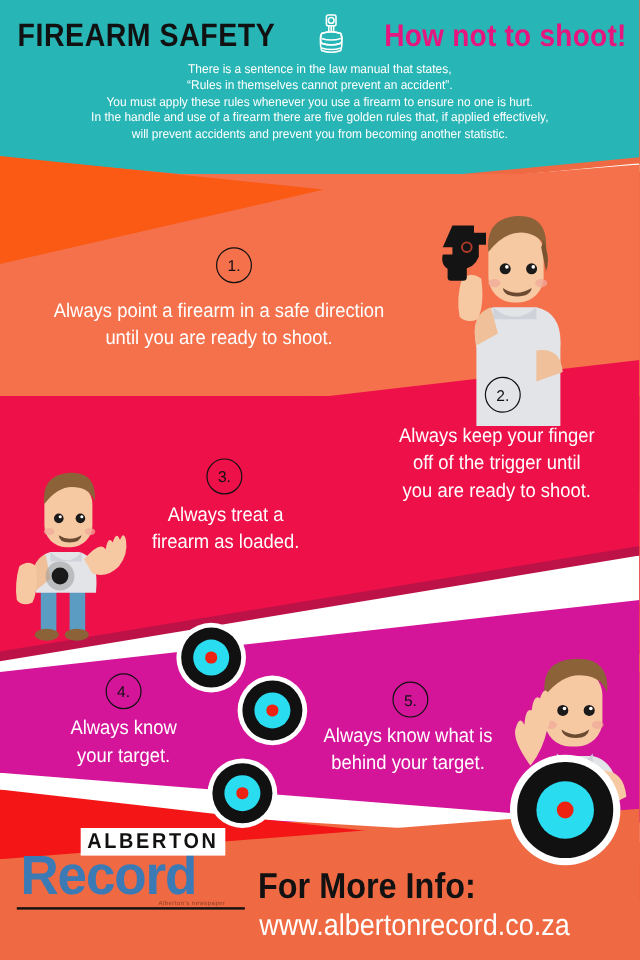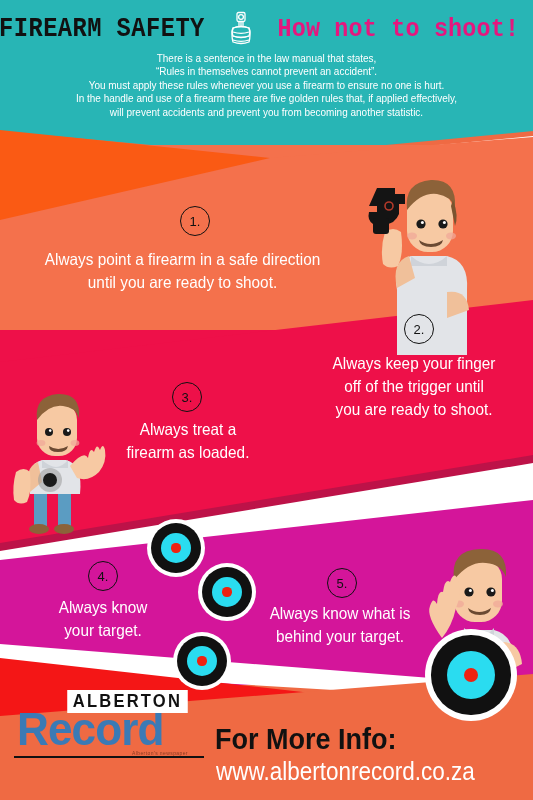--- a/index.html
+++ b/index.html
@@ -31,21 +31,21 @@
   .redwedge{ top:640px; height:110px; background:#f41616;
              clip-path:polygon(0 18px,533px 78px,533px 110px,0 110px); }
   .whitew2 { top:630px; height:80px; background:#ffffff;
              clip-path:polygon(0 14px,533px 56px,533px 72px,0 40px); }
   .footerband{ top:672px; height:128px; background:#ef6a43;
              clip-path:polygon(0 44px,533px 2px,533px 128px,0 128px); }
   .footerband2{ top:716px; height:84px; background:#ef6a43; }
 
   
   .hdr { position:absolute; top:8px; left:0; width:533px; height:42px;
-         display:flex; align-items:center; justify-content:flex-end; gap:10px;font-family:Liberation Mono, monospace; }
+         display:flex; align-items:center; justify-content:space-between; gap:10px; }
   .hdr-title { font-size:27px; font-weight:bold; color:#111; letter-spacing:.5px;
                transform:scaleX(.88); transform-origin:center; white-space:nowrap; }
   .hdr-sub { font-size:26px; font-weight:bold; color:#e6167e; letter-spacing:.2px;
              transform:scaleX(.9); transform-origin:center; white-space:nowrap; }
   .gunicon { width:26px; height:36px; }
 
   .intro { position:absolute; top:52px; left:0; width:533px;
            text-align:center; color:#fff; font-size:10.5px; line-height:13.4px;
            transform:scaleX(.95); }
   .intro div { white-space:nowrap; }

